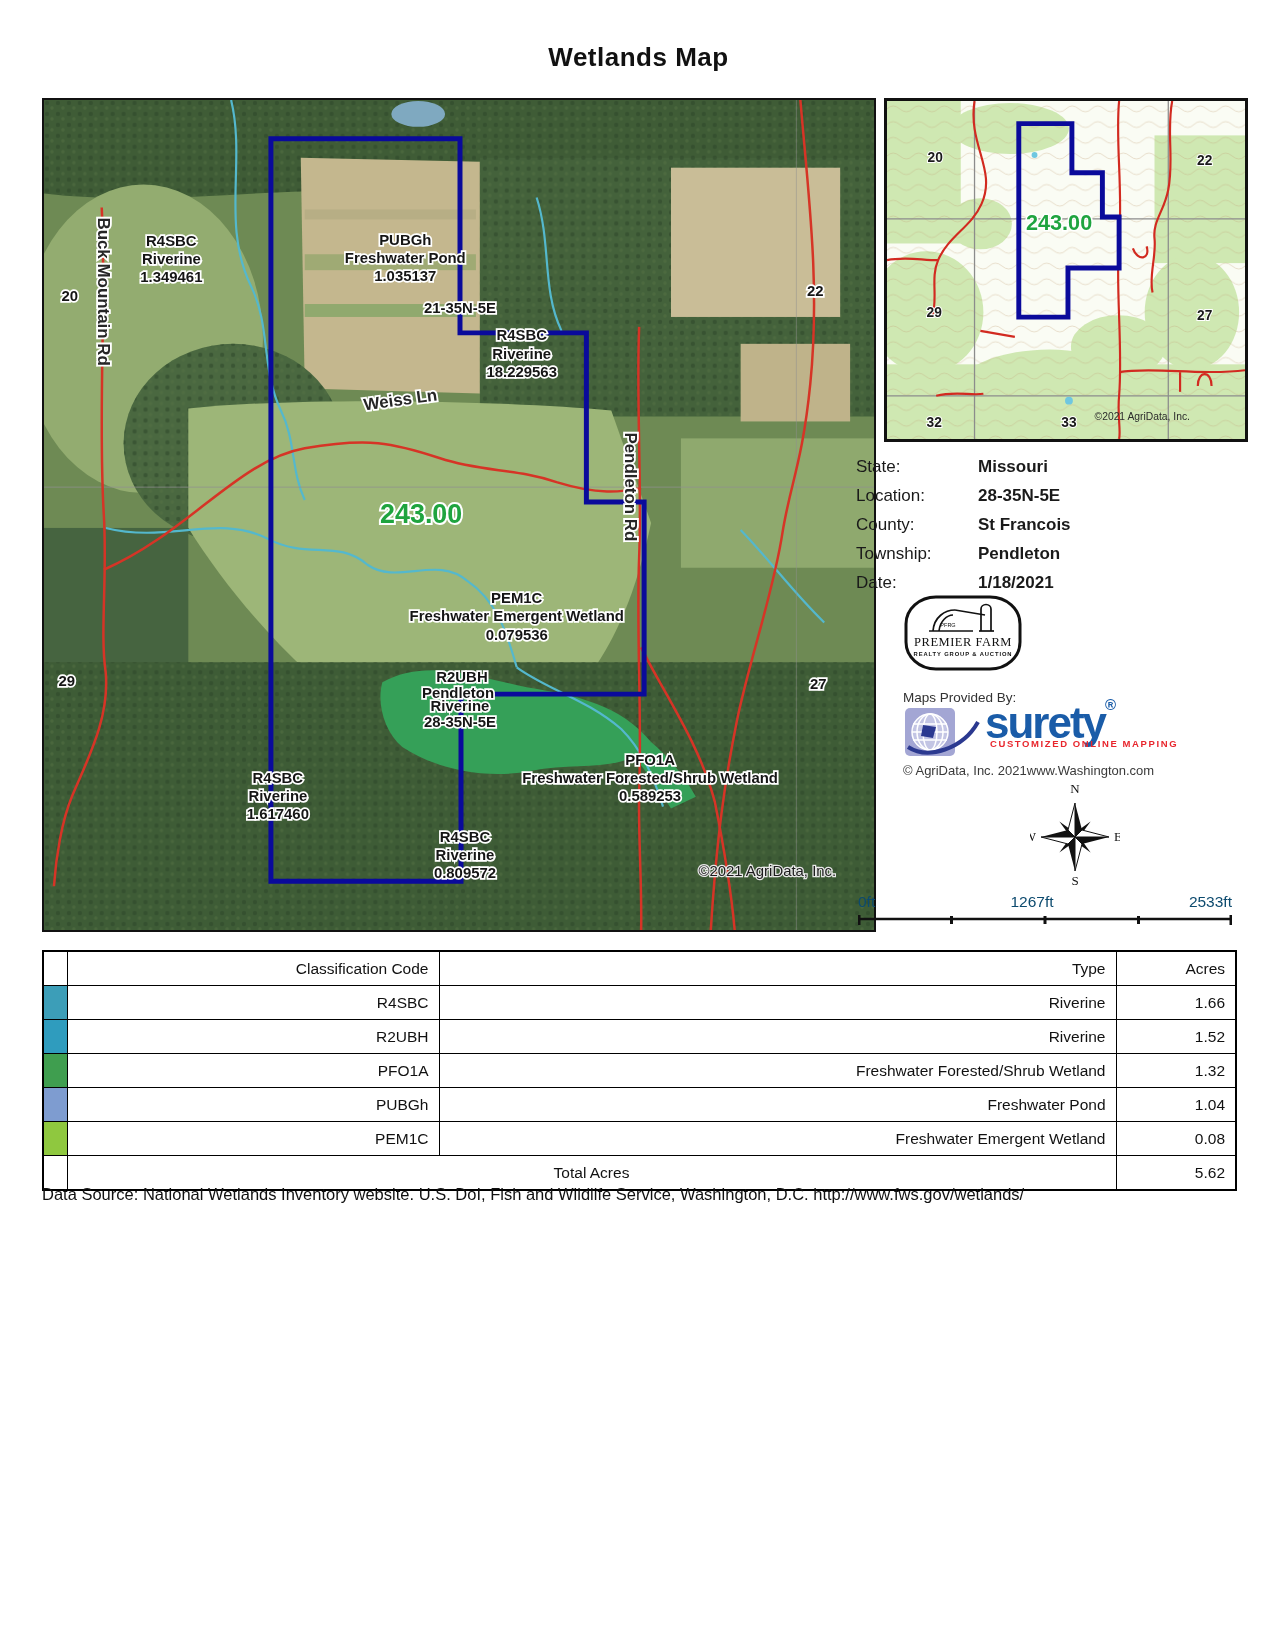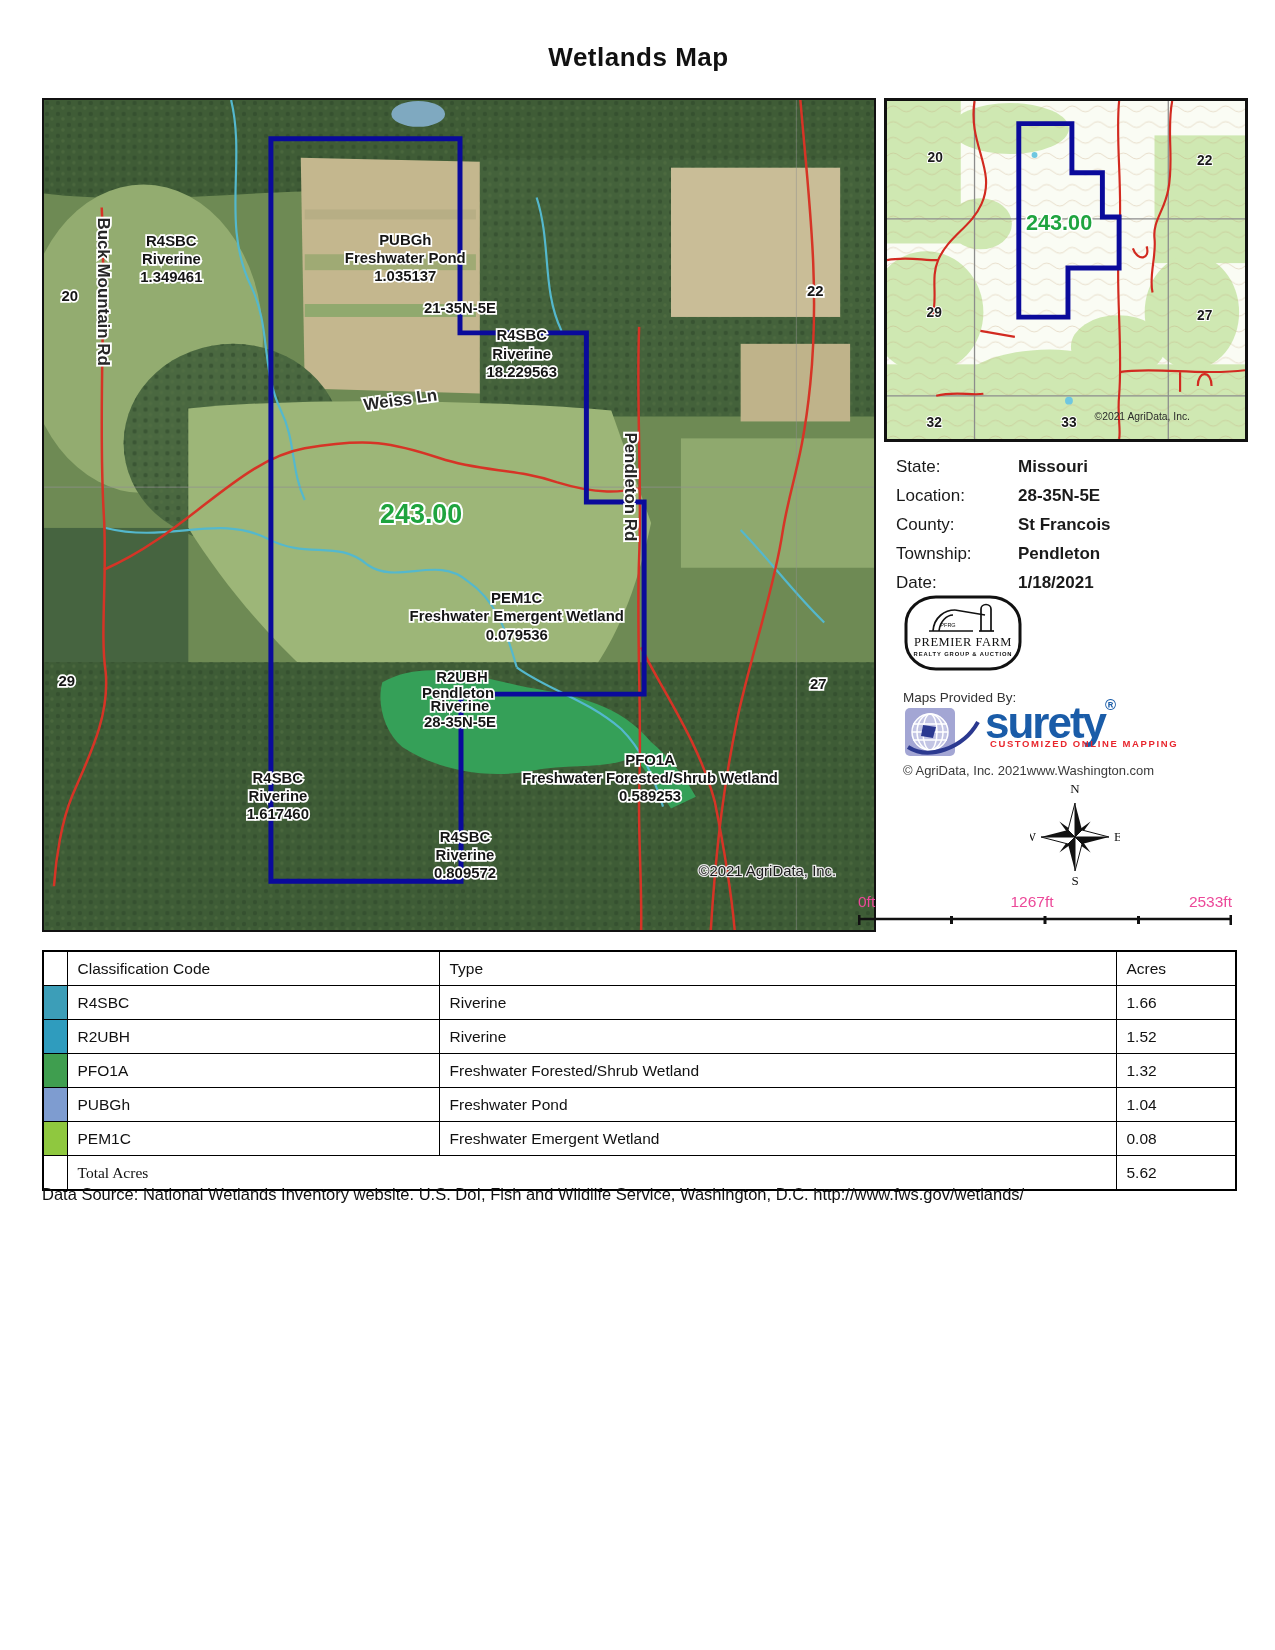--- a/index.html
+++ b/index.html
@@ -15,46 +15,46 @@
   .inset-map svg{display:block;width:100%;height:100%;}
   .map-label{font-weight:bold;fill:#151515;stroke:#ffffff;stroke-width:3.4px;
              paint-order:stroke;font-size:15px;}
   .road-label{font-weight:bold;fill:#262626;stroke:#ffffff;stroke-width:3.6px;
               paint-order:stroke;font-size:17px;}
   .acre-label{font-weight:bold;stroke:#ffffff;stroke-width:4px;paint-order:stroke;font-size:27px;}
   .copyright-label{font-size:15px;fill:#1c1c1c;stroke:#e8e8e8;stroke-width:2.4px;paint-order:stroke;}
   .inset-num{font-size:14px;font-weight:600;fill:#1a1a1a;stroke:#ffffff;stroke-width:2px;paint-order:stroke;}
   .inset-acre{font-size:22px;font-weight:bold;stroke:#ffffff;stroke-width:3px;paint-order:stroke;}
   .inset-copy{font-size:10.5px;fill:#2b2b2b;}
-  .info{position:absolute;left:896px;top:452px;}
+  .info{position:absolute;left:856px;top:452px;}
   .info-row{display:flex;height:29px;align-items:center;font-size:17px;color:#1a1a1a;}
   .info-label{width:122px;}
   .info-value{font-weight:bold;}
   .pf-logo{position:absolute;left:903px;top:594px;width:120px;height:78px;}
   .maps-by{position:absolute;left:903px;top:690px;font-size:13.5px;color:#333;}
   .surety{position:absolute;left:903px;top:706px;display:flex;align-items:flex-start;}
   .surety-globe{flex:0 0 auto;}
   .surety-word{position:relative;margin-left:2px;margin-top:-10px;}
   .surety-name{font-size:44px;font-weight:bold;letter-spacing:-2px;line-height:1;}
   .surety-reg{font-size:15px;font-weight:bold;vertical-align:28px;}
   .surety-tagline{margin-top:-7px;padding-left:5px;font-size:9.5px;font-weight:bold;
                   letter-spacing:1.6px;white-space:nowrap;}
   .surety-foot{position:absolute;left:903px;top:763px;width:278px;display:flex;
                justify-content:flex-start;font-size:13px;color:#3a3a3a;}
   .compass{position:absolute;left:1030px;top:781px;width:90px;height:106px;}
   .compass text{font-family:"Liberation Serif", serif;font-size:13px;fill:#111;}
   .scalebar{position:absolute;left:858px;top:893px;width:374px;}
-  .scalebar-labels{display:flex;justify-content:space-between;font-size:15.5px;color:#ec4899;}
+  .scalebar-labels{display:flex;justify-content:space-between;font-size:15.5px;color:#0c4a6e;}
   .scalebar svg{display:block;margin-top:4px;}
   table.wtable{position:absolute;left:42px;top:950px;width:1193px;border-collapse:collapse;
                table-layout:fixed;border:2.5px solid #000;font-size:15.5px;color:#111;}
   table.wtable td, table.wtable th{border:1.6px solid #000;height:33px;padding:0 10px;
-               text-align:left;font-weight:normal;overflow:hidden;white-space:nowrap;}
+               text-align:right;font-weight:normal;overflow:hidden;white-space:nowrap;}
   table.wtable td.sw{padding:0;}
-  table.wtable td.total-label{text-align:left;font-family:Liberation Serif, serif;}
+  table.wtable td.total-label{text-align:center;}
   .footer{position:absolute;left:42px;top:1185px;width:1193px;font-size:16.5px;color:#111;}
 </style>
 </head>
 <body>
 
 <div class="page">
 
   <div class="title">Wetlands Map</div>
 
   <div class="main-map">

